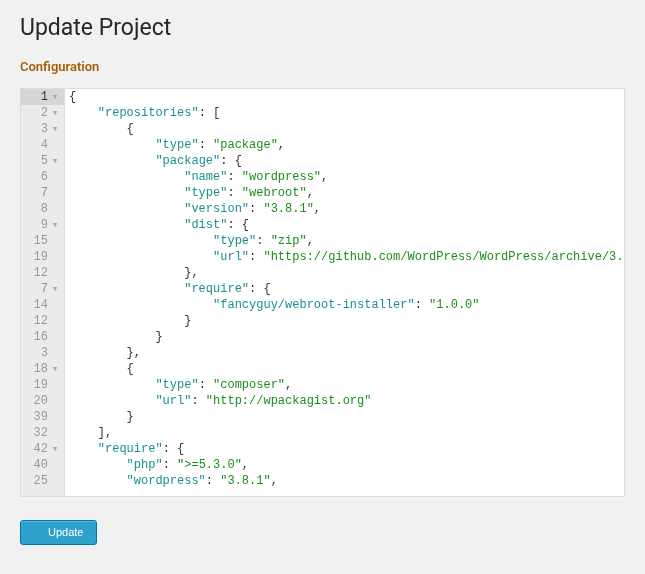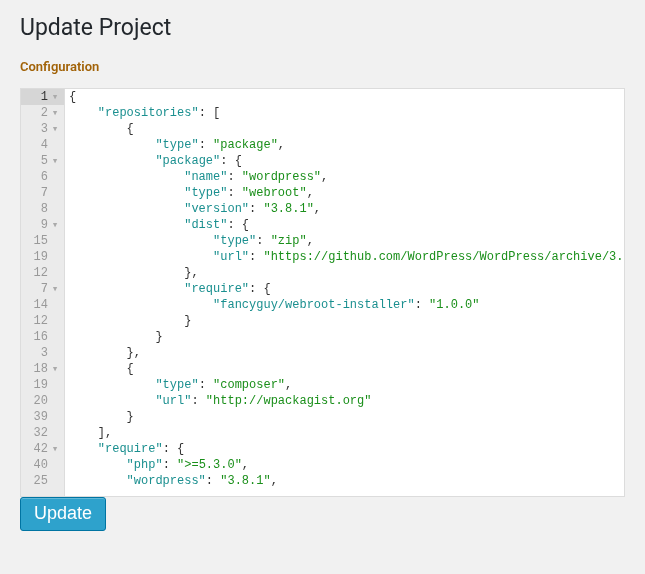--- a/index.html
+++ b/index.html
@@ -73,24 +73,24 @@
 }
 .code-line { height: 16px; }
 .k { color: #1a8f8f; }
 .s { color: #1a8f1a; }
 .p { color: #333; }
 .button {
   display: inline-block;
   background: #2ea2cc;
   border: 1px solid #0074a2;
   color: #fff;
-  font-size: 18px;
-  padding: 5px 13px 6px 13px;
+  font-size: 11px;
+  padding: 5px 13px 6px 27px;
   border-radius: 3px;
-  margin-top: 0;
+  margin-top: 23px;
   cursor: pointer;
   box-shadow: inset 0 1px 0 rgba(255,255,255,0.25);
 }
 </style>
 </head>
 <body>
 
 <div class="wrap">
   <h1 class="page-title">Update Project</h1>
   <div class="section-label">Configuration</div>

